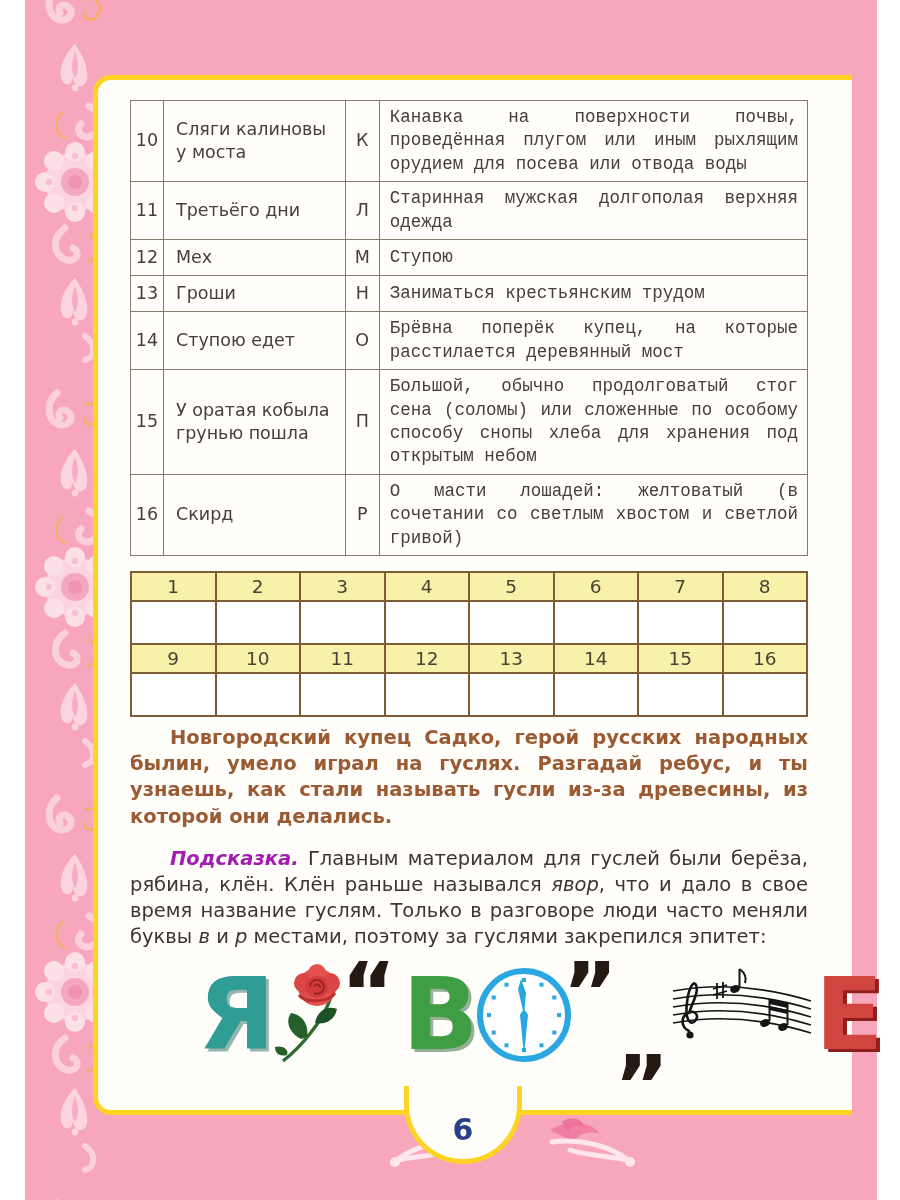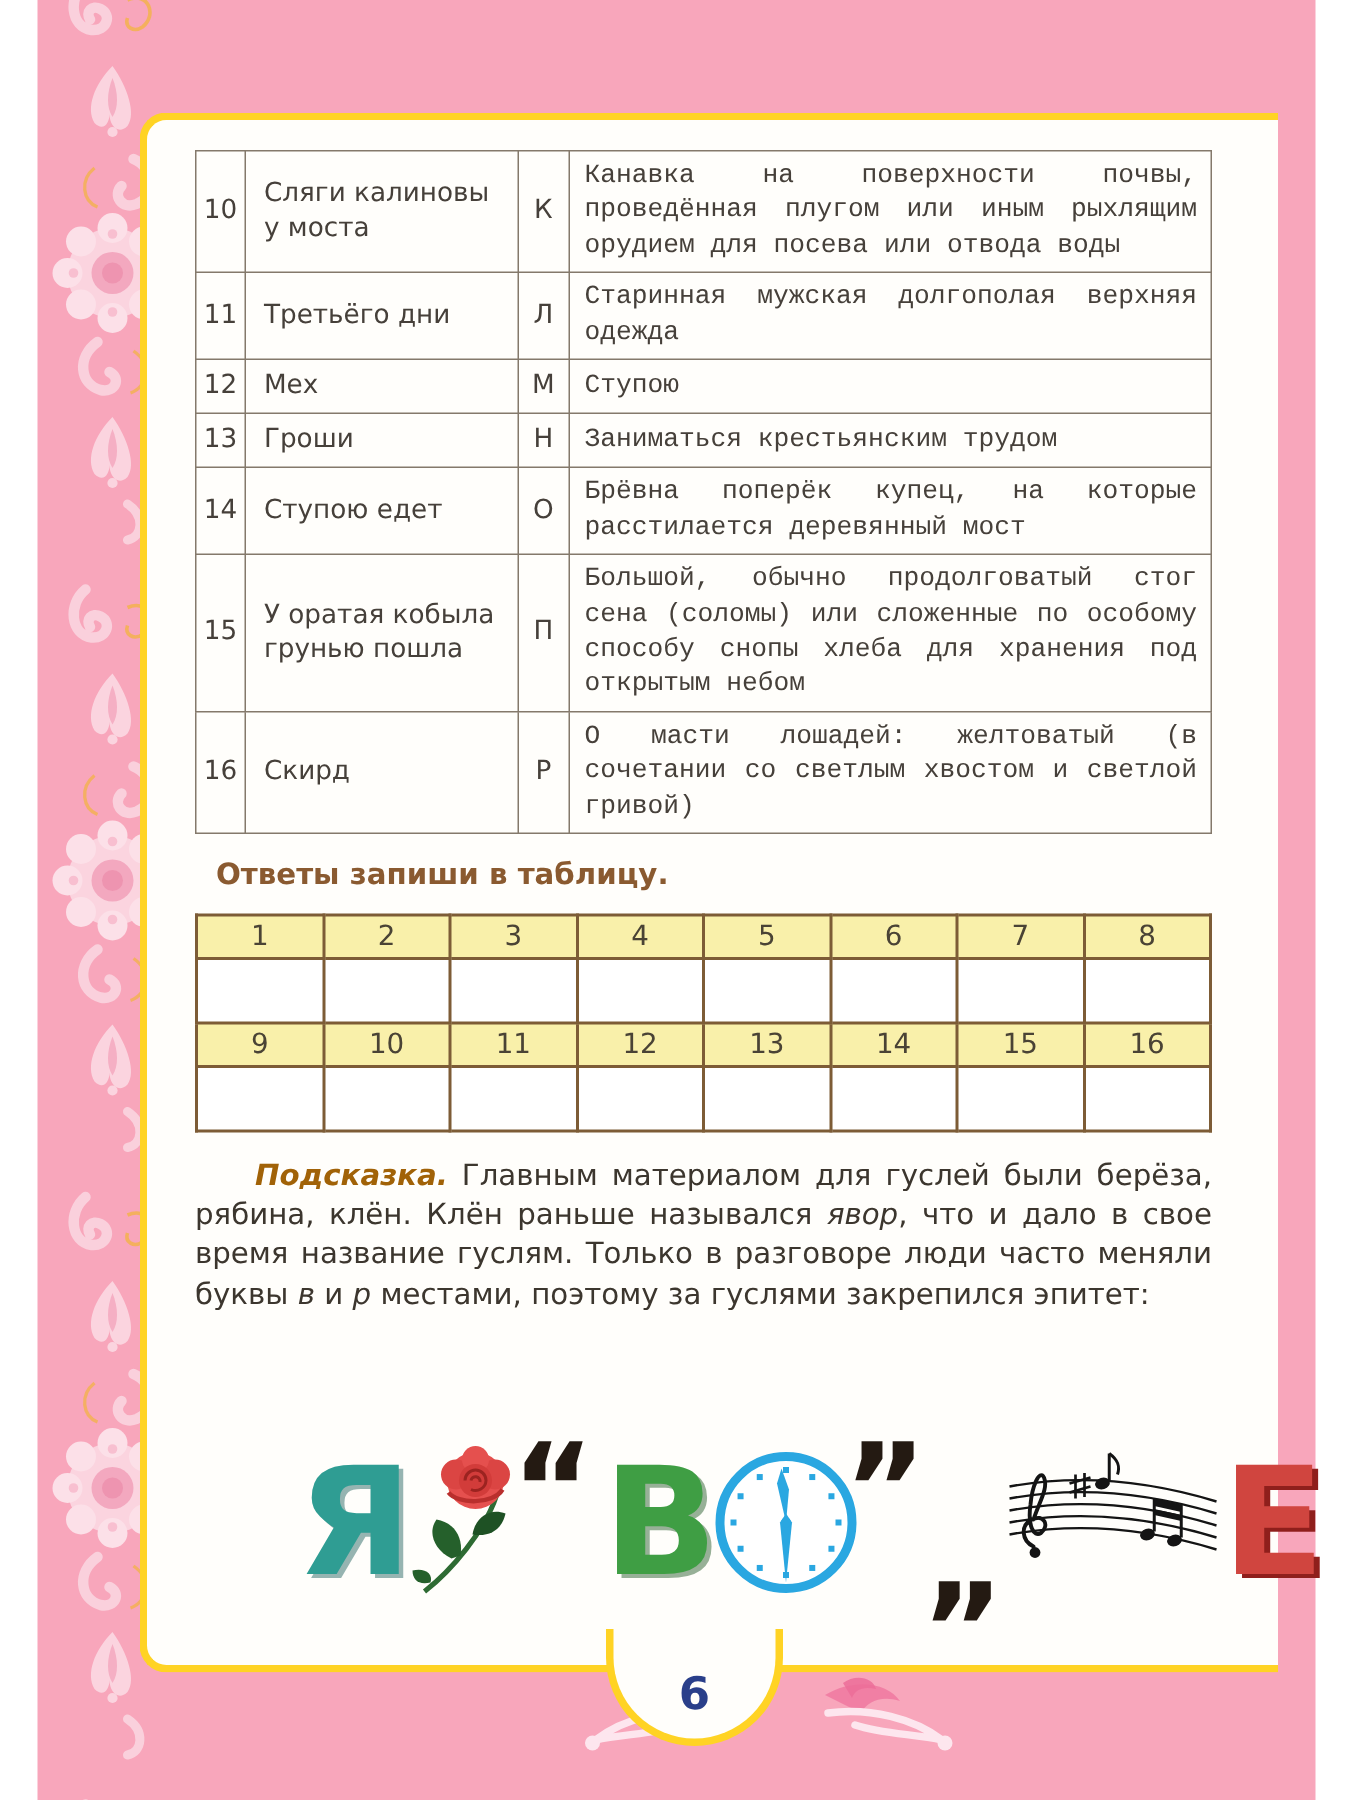--- a/index.html
+++ b/index.html
@@ -37,21 +37,21 @@
   table.answers tr.num td { background:#f9f0aa; height:29px; width:84px; }
   table.answers tr.blank td { background:#ffffff; height:43px; }
 
   .task-title { margin:44px 0 0 32px; color:#4d74b8; font-weight:bold;
     font-size:22px; }
   .task-text { margin:8px 0 0 32px; width:678px; text-align:justify;
     text-indent:40px; color:#9a5a32; font-weight:bold; font-size:19.5px;
     line-height:1.34; }
   .hint-text { margin:16px 0 0 32px; width:678px; text-align:justify;
     text-indent:40px; color:#3c362e; font-size:19.5px; line-height:1.34; }
-  .hint-label { color:#a16207; font-weight:bold; font-style:italic; }
+  .hint-label { color:#a21caf; font-weight:bold; font-style:italic; }
   .it { font-style:italic; }
 
   
   .rebus { position:absolute; left:100px; top:880px; display:flex;
     align-items:center; height:110px; }
   .rb-letter { font-weight:bold; font-size:100px; line-height:1; }
   .rb-ya { color:#2f9d93; text-shadow:3px 3px 0 rgba(23,92,86,.45); }
   .rb-ve { color:#3f9e44; text-shadow:3px 3px 0 rgba(24,82,28,.45); }
   .rb-e  { color:#d0453f; text-shadow:4px 3px 0 #8f1f1c; }
   .rb-quote { font-weight:bold; font-size:84px; line-height:1; color:#241a12;
@@ -183,21 +183,20 @@
       </tr>
       <tr class="h2l">
         <td class="c-num">16</td>
         <td class="c-word">Скирд</td>
         <td class="c-letter">Р</td>
         <td class="c-def">О масти лошадей: желтоватый (в сочетании со светлым хвостом и светлой гривой)</td>
       </tr>
     </tbody>
       </table>
 
-    <p class="answers-title">Ответы запиши в таблицу.</p>
 
     <table class="answers">
       <tbody>
           <tr class="num">
         <td>1</td>
         <td>2</td>
         <td>3</td>
         <td>4</td>
         <td>5</td>
         <td>6</td>
@@ -230,20 +229,21 @@
         <td></td>
             <td></td>
         <td></td>
             <td></td>
         <td></td>
             <td></td>
       </tr>
     </tbody>
       </table>
 
+    <p class="task-text">Новгородский купец Садко, герой русских народных былин, умело играл на гуслях. Разгадай ребус, и ты узнаешь, как стали называть гусли из-за древесины, из которой они делались.</p>
 
     <p class="hint-text"><span class="hint-label">Подсказка.</span> <span>Главным материалом для гуслей были берёза, рябина, клён. Клён раньше назывался </span><span class="it">явор</span><span>, что и дало в свое время название гуслям. Только в разговоре люди часто меняли буквы </span><span class="it">в</span><span> и </span><span class="it">р</span><span> местами, поэтому за гуслями закрепился эпитет:</span></p>
 
     <div class="rebus">
       <span class="rb-letter rb-ya">Я</span>
 
       <svg class="rose" width="82" height="104" viewBox="0 0 82 104">
         <path d="M12,98 C30,84 52,58 60,34" fill="none" stroke="#2e6b33" stroke-width="3.4"></path>
         <path d="M30,76 C18,70 14,58 20,50 C32,52 38,62 36,74 Z" fill="#25602b"></path>
         <path d="M44,60 C56,62 64,56 66,46 C56,42 46,48 44,60 Z" fill="#1e5124"></path>

